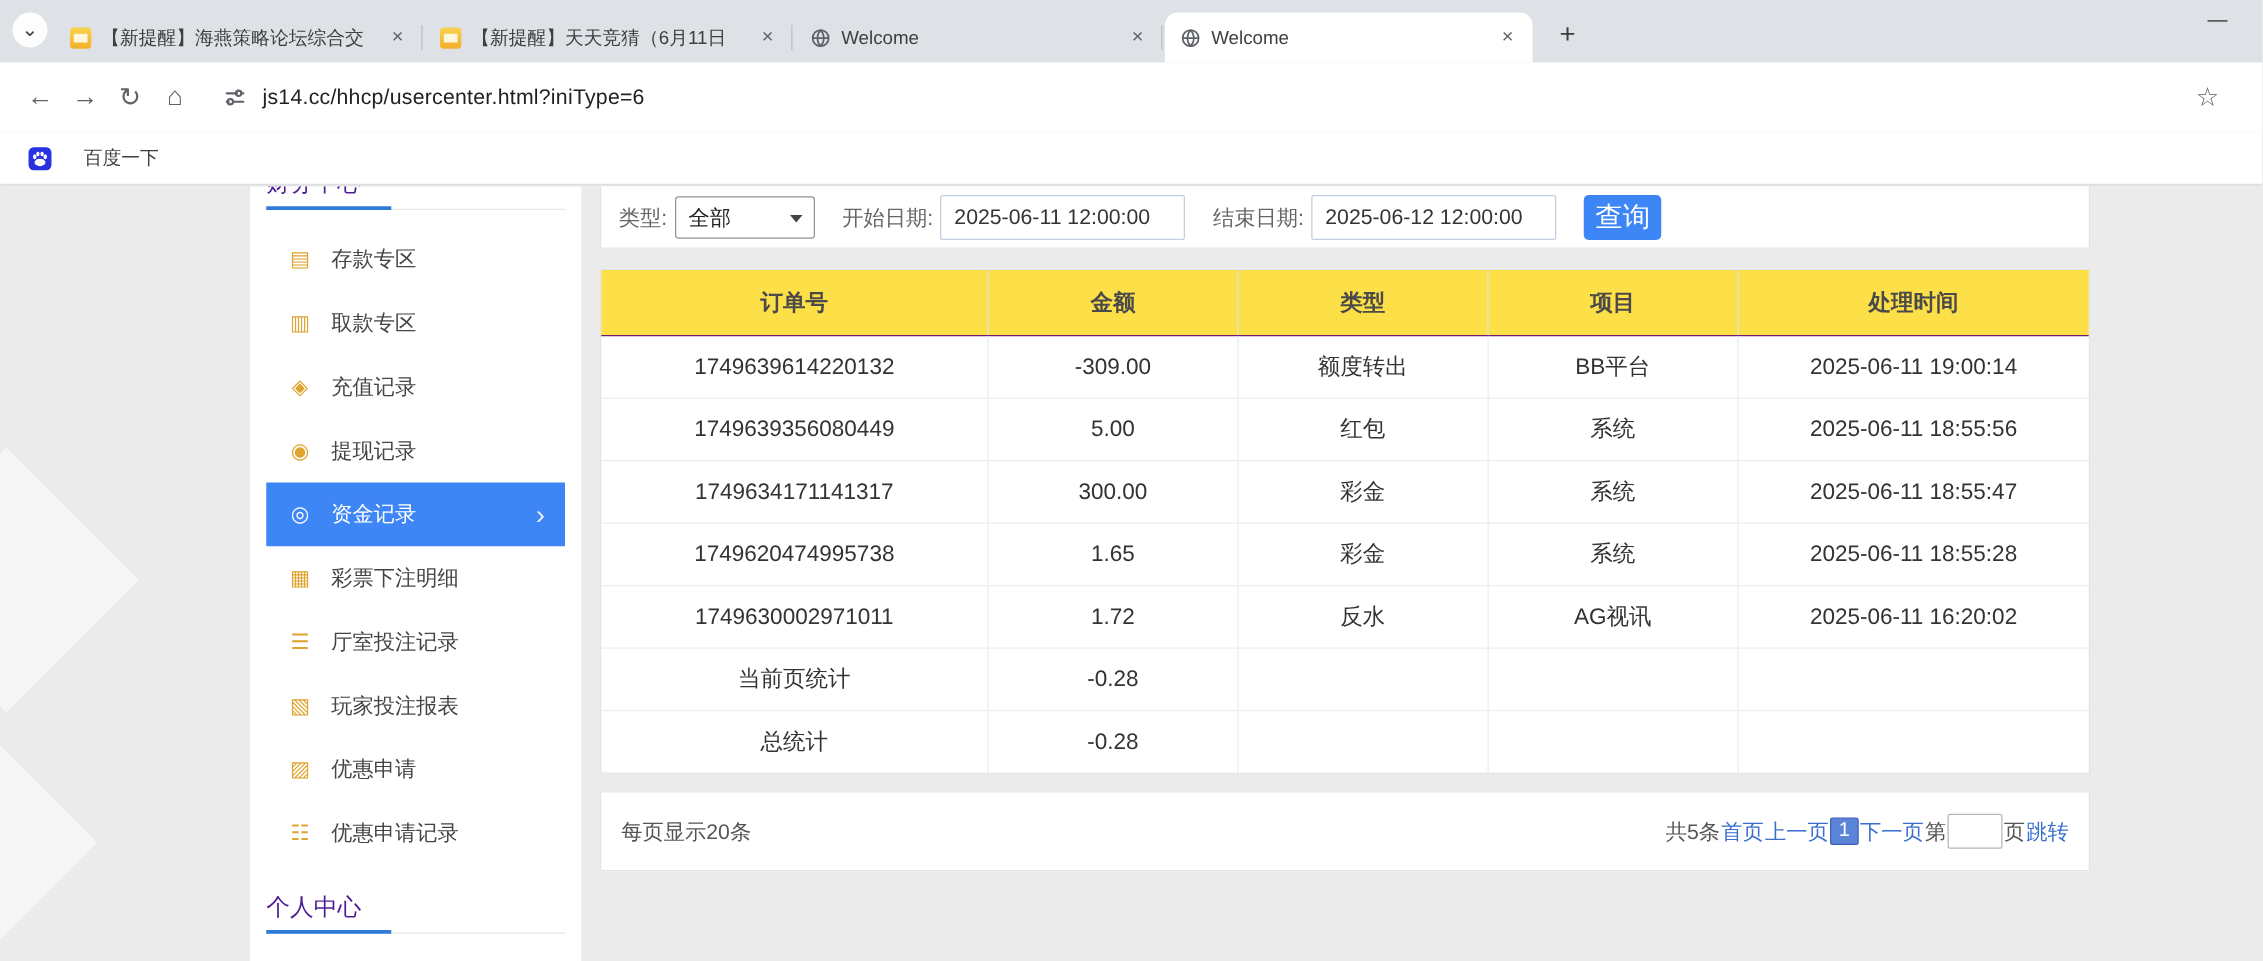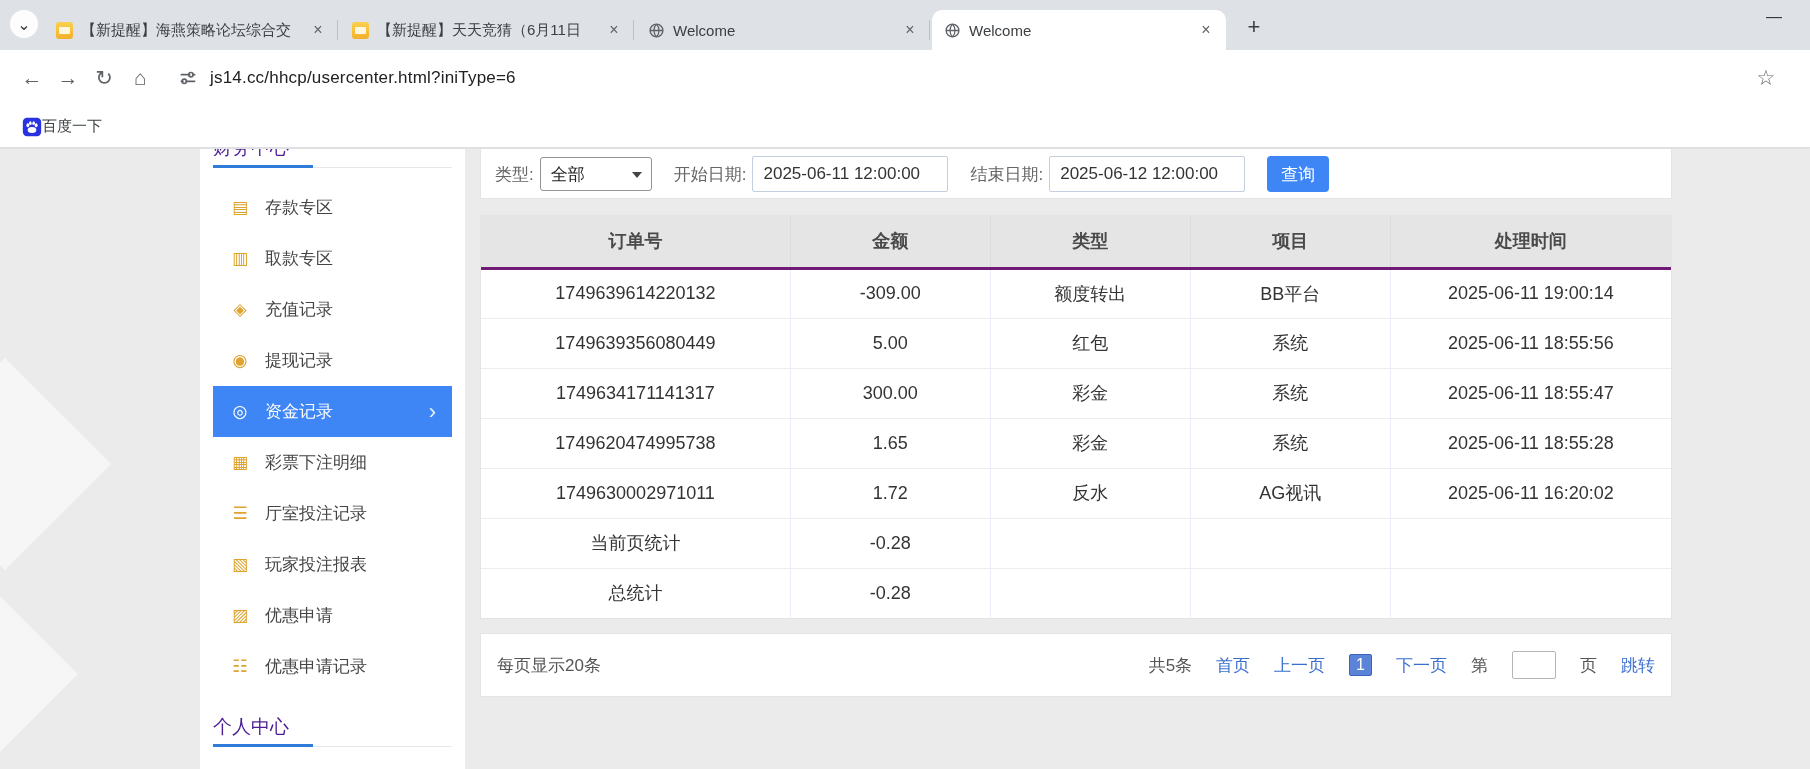--- a/index.html
+++ b/index.html
@@ -27,21 +27,21 @@
 
   .toolbar { position:absolute; top:50px; left:0; right:0; height:56px; background:#fff; display:flex; align-items:center; padding:0 14px; }
   .navico { width:36px; height:36px; display:flex; align-items:center; justify-content:center; color:#5f6368; font-size:21px; border-radius:50%; flex:none; }
   .omnibox { flex:1; display:flex; align-items:center; height:40px; margin-left:8px; padding:0 12px; border-radius:20px; background:#fff; }
   .site-ico { margin-right:12px; display:flex; align-items:center; }
   .url-text { font-size:17px; color:#202124; letter-spacing:.2px; }
   .star { margin-left:auto; }
 
   .bookmarks { position:absolute; top:106px; left:0; right:0; height:42px; background:#fff; border-bottom:1px solid #dcdfe3;
     display:flex; align-items:center; padding:0 14px; box-shadow:0 1px 2px rgba(0,0,0,.06); }
-  .bm-item { display:flex; gap:0; font-size:15px; color:#3c4043; padding:4px 8px; border-radius:6px;font-family:Liberation Serif, serif; }
+  .bm-item { display:flex; gap:25px; font-size:15px; color:#3c4043; padding:4px 8px; border-radius:6px;font-family:Liberation Serif, serif; }
 
   
   .page { position:absolute; top:149px; left:0; right:0; bottom:0; background:#ebebeb; overflow:hidden; }
   .deco { position:absolute; background:rgba(255,255,255,.55); transform:rotate(45deg); }
   .deco.t1 { left:-70px; top:240px; width:150px; height:150px; }
   .deco.t2 { left:-55px; top:470px; width:110px; height:110px; }
 
   
   .sidebar { position:absolute; left:200px; top:0; bottom:0; width:265px; background:#fff; overflow:hidden; }
   .side-head { margin:0 13px; }
@@ -62,36 +62,36 @@
   .card { background:#fff; border:1px solid #e4e4e4; }
   .filter-box { margin-top:-12px; height:62px; display:flex; align-items:center; padding:12px 14px 0; }
   .flabel { font-size:17px; color:#666; margin-right:6px; white-space:nowrap; }
   .fgroup { display:flex; align-items:center; margin-right:22px; }
   .fselect { width:112px; height:34px; border:1px solid #8f9499; border-radius:3px; background:#fff; display:flex;
     align-items:center; padding:0 10px; font-size:17px; color:#222; position:relative; cursor:pointer; }
   .fselect .caret { position:absolute; right:9px; top:14px; width:0; height:0; border-left:5px solid transparent;
     border-right:5px solid transparent; border-top:6px solid #444; }
   .fdate { width:196px; height:36px; border:1px solid #c3cede; border-radius:2px; font-size:17px; color:#333;
     padding:0 10px; font-family:inherit; }
-  .fbtn { width:62px; height:36px; background:#3e86f5; color:#fff; border:none; border-radius:4px; font-size:17px;
+  .fbtn { width:62px; height:36px; background:#3e86f5; color:#fff; border:none; border-radius:4px; font-size:22px;
     cursor:pointer; font-family:Liberation Mono, monospace; }
 
   .table-box { margin-top:16px; }
   table { width:100%; border-collapse:collapse; table-layout:fixed; }
-  thead th { height:52px; background:#e5e5e5; font-size:18px; color:#4a4a4a; font-weight:bold;
-    border-bottom:3px solid #701a75; border-left:1px solid #dcdcdc; }
+  thead th { height:52px; background:#fde047; font-size:18px; color:#4a4a4a; font-weight:bold;
+    border-bottom:1px solid #701a75; border-left:1px solid #dcdcdc; }
   thead th:first-child { border-left:none; }
   tbody td { height:50px; text-align:center; font-size:18px; color:#333;
     border-top:1px solid #ededed; border-left:1px solid #e9eef6; }
   tbody tr:first-child td { border-top:none; }
   tbody td:first-child { border-left:none; }
 
   .pager-box { margin-top:14px; height:64px; display:flex; align-items:center; justify-content:space-between; padding:0 16px; }
   .pp-left { font-size:17px; color:#555; }
-  .pp-right { display:flex; align-items:center; gap:24px; font-size:17px; color:#555; }
+  .pp-right { display:flex; align-items:center; gap:1px; font-size:17px; color:#555; }
   .plink { color:#3a6fd0; cursor:pointer; text-decoration:none; }
   .pcur { background:#5b84d8; border:1px solid #3f63bd; color:#fff; padding:1px 6px; border-radius:2px; font-size:16px; }
   .pjump { width:44px; height:28px; border:1px solid #b5b5b5; border-radius:2px; font-size:16px; text-align:center; font-family:inherit; }
 </style>
 </head>
 <body>
 
 <div class="tabstrip">
   <div class="tab-search">
     <span>⌄</span>

